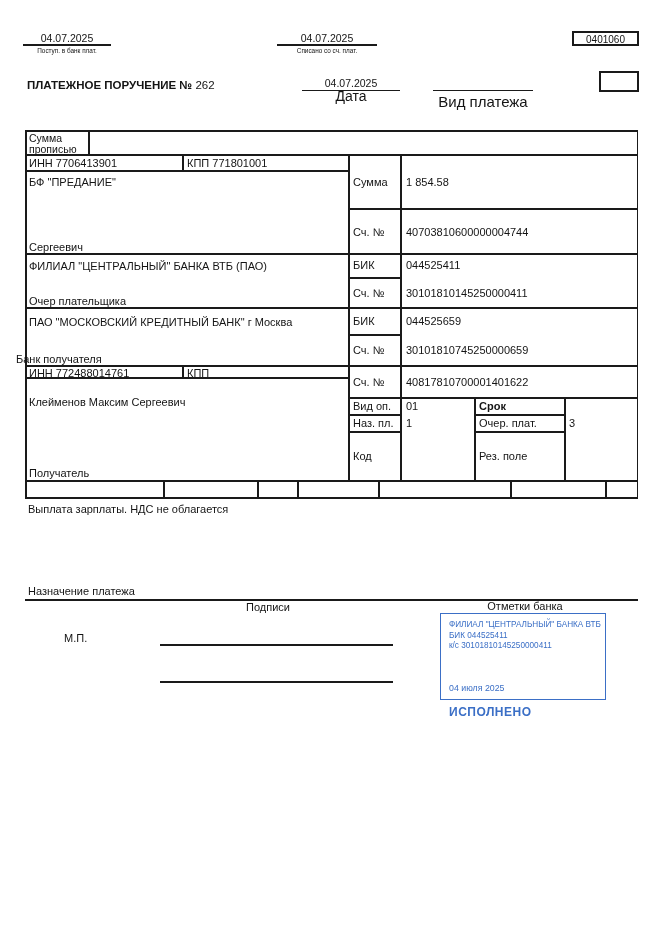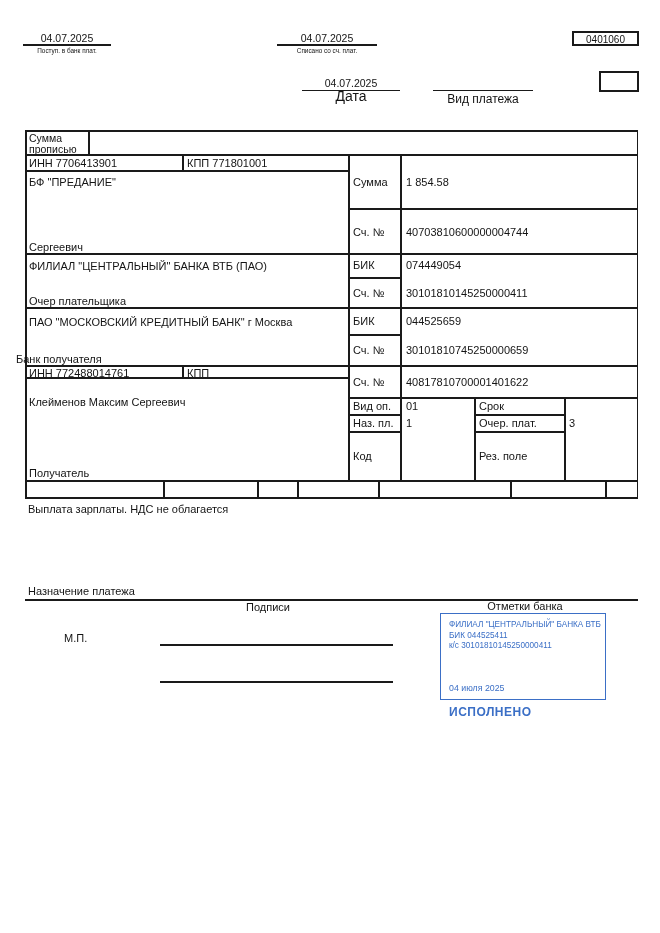--- a/index.html
+++ b/index.html
@@ -31,27 +31,28 @@
   <div class="t c sm" style="left:23px; top:46.5px; width:88px;">Поступ. в банк плат.</div>
 
   <div class="t c" style="left:277px; top:32px; width:100px; font-size:10.5px;">04.07.2025</div>
   <div class="hl2" style="left:277px; top:44px; width:100px;"></div>
   <div class="t c sm" style="left:277px; top:46.5px; width:100px;">Списано со сч. плат.</div>
 
   <div class="box" style="left:572px; top:31px; width:67px; height:15px;padding-left:7px;">
     <div class="t c" style="left:0; top:0.5px; width:63px; font-size:10px;">0401060</div>
   </div>
 
+  <div class="t" style="left:27px; top:79px; font-size:11.5px;"><span class="b">ПЛАТЕЖНОЕ ПОРУЧЕНИЕ №</span>&nbsp;<span>262</span></div>
 
   <div class="t c" style="left:302px; top:77px; width:98px; font-size:10.5px;">04.07.2025</div>
   <div class="hl" style="left:302px; top:89.5px; width:98px;"></div>
   <div class="t c" style="left:302px; top:88px; width:98px; font-size:14px;">Дата</div>
 
   <div class="hl" style="left:433px; top:89.5px; width:100px;"></div>
-  <div class="t c" style="left:433px; top:93px; width:100px; font-size:12px;">Вид платежа</div>
+  <div class="t c" style="left:433px; top:93px; width:100px; font-size:15px;">Вид платежа</div>
 
   <div class="box" style="left:599px; top:71px; width:40px; height:21px;"></div>
 
   <div class="hl" style="left:25px; top:130px; width:613px;"></div>
   <div class="hl2" style="left:25px; top:153.5px; width:613px;"></div>
   <div class="hl" style="left:25px; top:170px; width:323px;"></div>
   <div class="hl" style="left:348px; top:208px; width:290px;"></div>
   <div class="hl" style="left:25px; top:253px; width:613px;"></div>
   <div class="hl" style="left:348px; top:277px; width:53px;"></div>
   <div class="hl" style="left:25px; top:307px; width:613px;"></div>
@@ -94,42 +95,42 @@
 
   <div class="t" style="left:353px; top:176px;">Сумма</div>
   <div class="t" style="left:406px; top:176px;">1 854.58</div>
 
   <div class="t" style="left:353px; top:226px;">Сч. №</div>
   <div class="t" style="left:406px; top:226px;">40703810600000004744</div>
 
   <div class="t" style="left:29px; top:260px;">ФИЛИАЛ "ЦЕНТРАЛЬНЫЙ" БАНКА ВТБ (ПАО)</div>
   <div class="t" style="left:29px; top:295px;">Очер плательщика</div>
   <div class="t" style="left:353px; top:259px;">БИК</div>
-  <div class="t" style="left:406px; top:259px;">074449054</div>
+  <div class="t" style="left:406px; top:259px;">044525411</div>
   <div class="t" style="left:353px; top:287px;">Сч. №</div>
   <div class="t" style="left:406px; top:287px;">30101810145250000411</div>
 
   <div class="t" style="left:29px; top:316px;">ПАО "МОСКОВСКИЙ КРЕДИТНЫЙ БАНК" г Москва</div>
   <div class="t" style="left:16px; top:353px;text-align:right;">Банк получателя</div>
   <div class="t" style="left:353px; top:315px;">БИК</div>
   <div class="t" style="left:406px; top:315px;">044525659</div>
   <div class="t" style="left:353px; top:344px;">Сч. №</div>
   <div class="t" style="left:406px; top:344px;">30101810745250000659</div>
 
   <div class="t" style="left:29px; top:367px;">ИНН 772488014761</div>
   <div class="t" style="left:187px; top:367px;">КПП</div>
   <div class="t" style="left:29px; top:385px;margin-top:11px;">Клейменов Максим Сергеевич</div>
   <div class="t" style="left:29px; top:467px;">Получатель</div>
 
   <div class="t" style="left:353px; top:376px;">Сч. №</div>
   <div class="t" style="left:406px; top:376px;">40817810700001401622</div>
 
   <div class="t" style="left:353px; top:400px;">Вид оп.</div>
   <div class="t" style="left:406px; top:400px;">01</div>
-  <div class="t" style="left:479px; top:400px;">Срок</div>
+  <div class="t" style="left:479px; top:400px;font-weight:bold;">Срок</div>
 
   <div class="t" style="left:353px; top:417px;">Наз. пл.</div>
   <div class="t" style="left:406px; top:417px;">1</div>
   <div class="t" style="left:479px; top:417px;">Очер. плат.</div>
   <div class="t" style="left:569px; top:417px;">3</div>
 
   <div class="t" style="left:353px; top:450px;">Код</div>
   <div class="t" style="left:479px; top:450px;">Рез. поле</div>
 
   <div class="t" style="left:28px; top:503px;">Выплата зарплаты. НДС не облагается</div>

